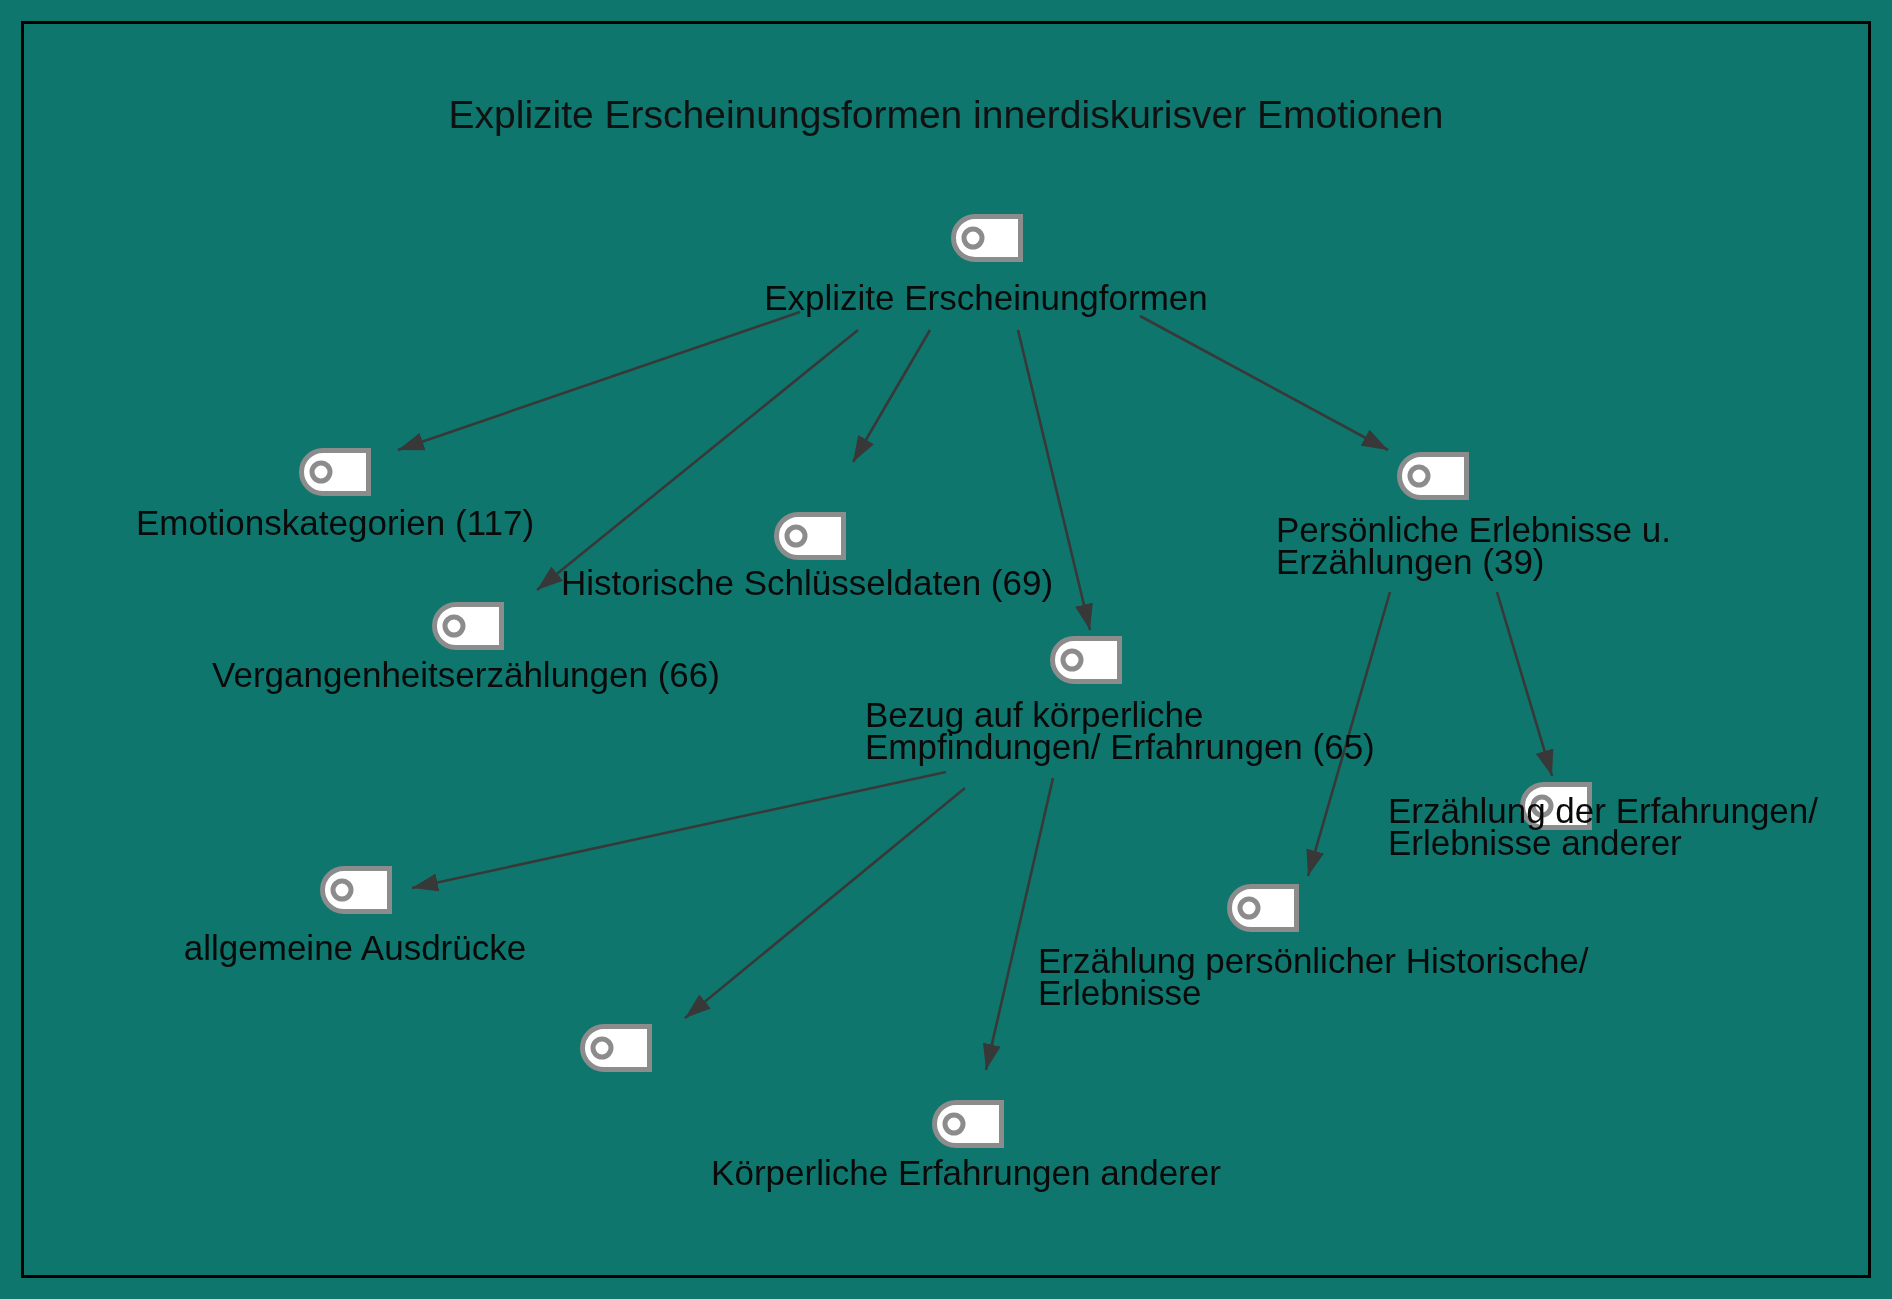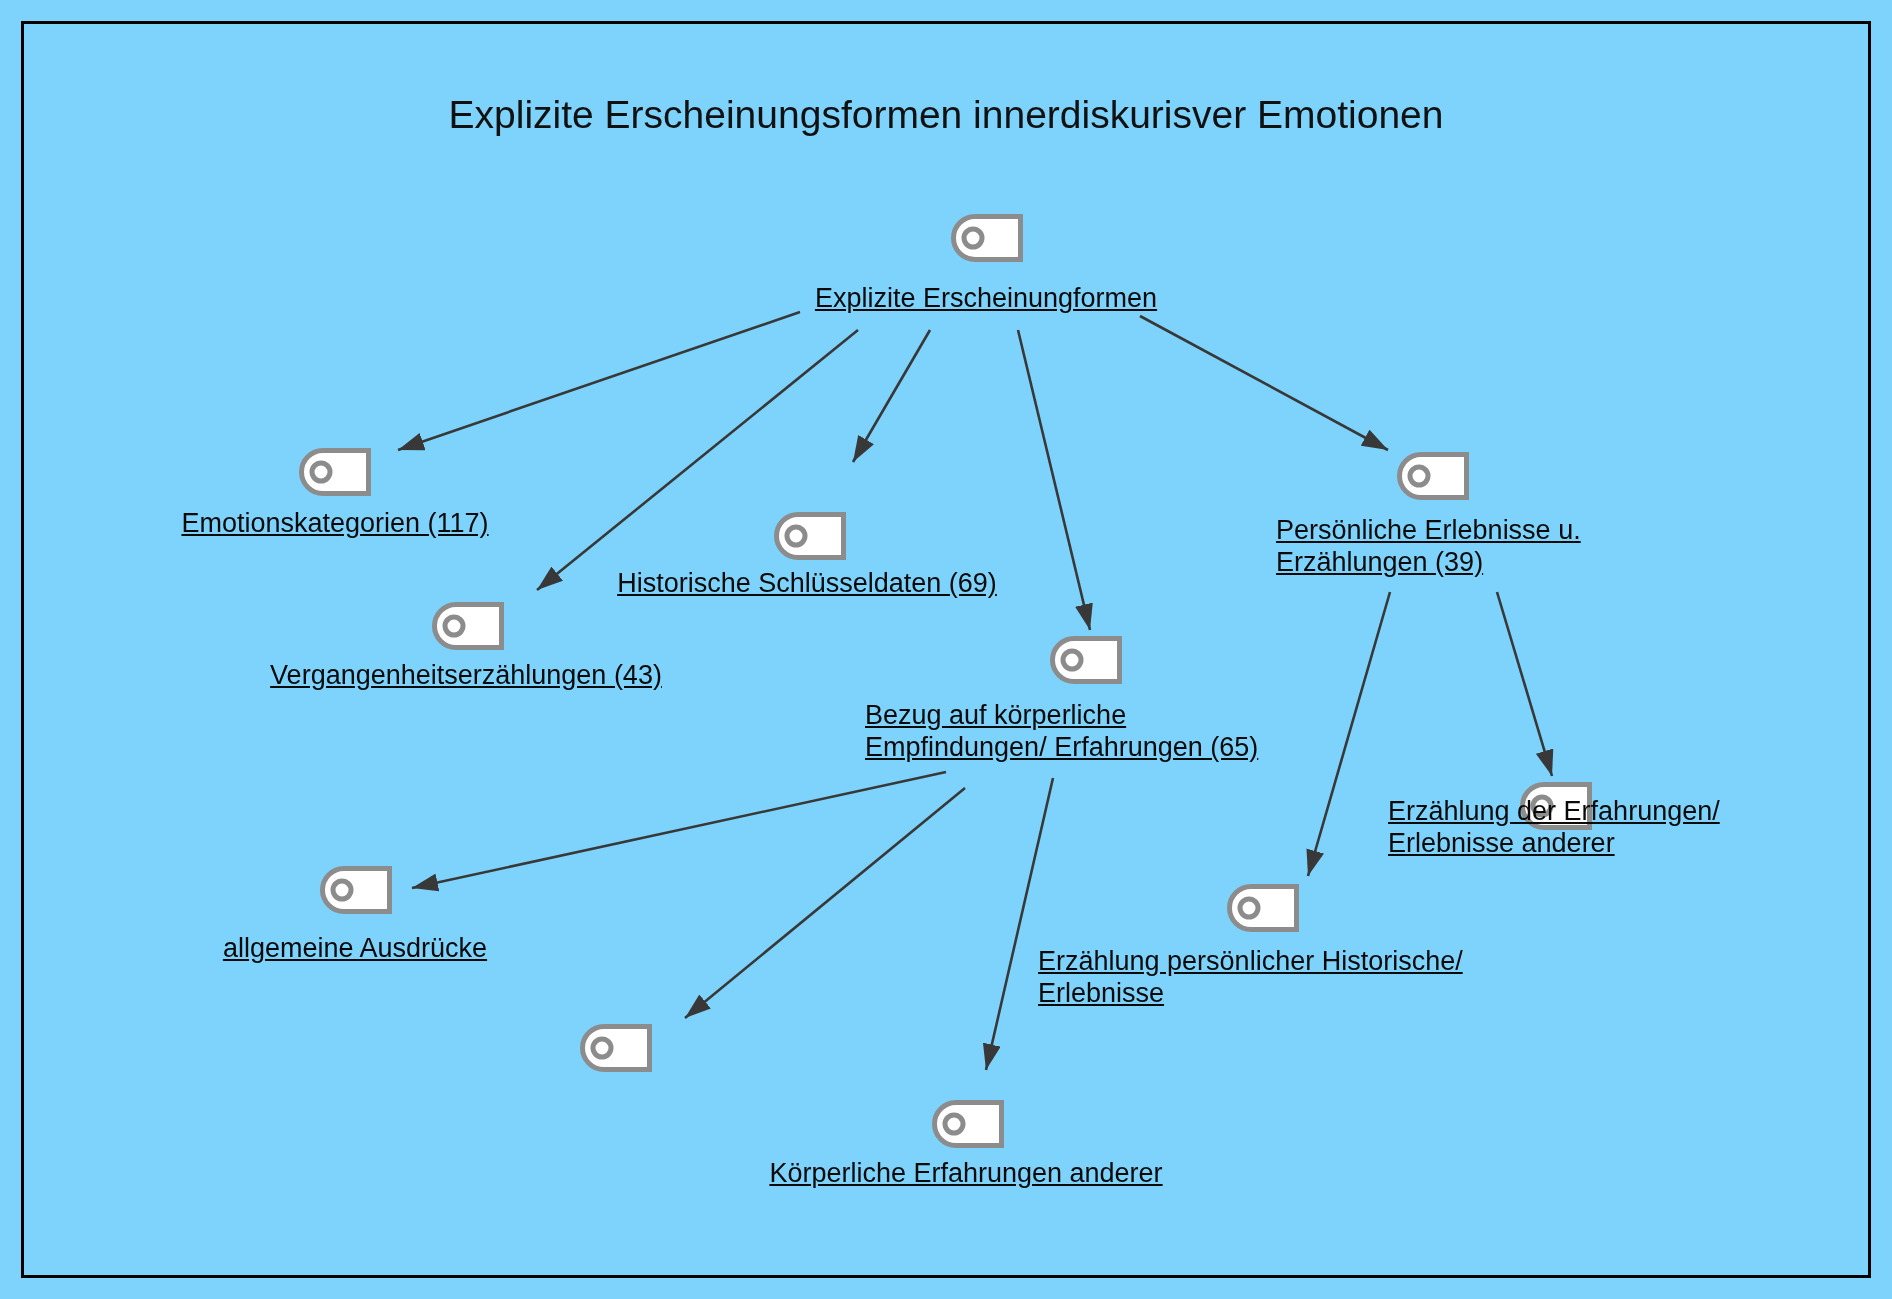--- a/index.html
+++ b/index.html
@@ -1,19 +1,19 @@
 <!DOCTYPE html>
 <html lang="de"><head>
 <meta charset="utf-8">
 <style>
   html,body{margin:0;padding:0;background:#fff;}
   .canvas{
     position:relative;
     width:1892px;height:1299px;
-    background:#7dd3fc;
+    background:#0f766e;
     font-family:"Liberation Sans", sans-serif;
     color:#000;
     overflow:hidden;
   }
   .frame{
     position:absolute;
     left:21px;top:21px;right:21px;bottom:21px;
     border:3px solid #000;
     pointer-events:none;
   }
@@ -36,25 +36,24 @@
     position:absolute;
     width:74px;height:48px;
   }
   .code-icon path, .code-icon circle{
     stroke:#8c8c8c;
     stroke-width:5;
     fill:#ffffff;
   }
   .node-label{
     position:absolute;
-    font-size:27px;
+    font-size:35px;
     line-height:32px;
     white-space:pre-line;
     color:#0a0a0a;
-    text-decoration:underline;
   }
   .centered{
     transform:translateX(-50%);
     text-align:center;
     white-space:nowrap;
   }
 </style>
 </head>
 <body>
 
@@ -91,21 +90,21 @@
   <svg class="code-icon" style="left:297px;top:448px" viewBox="0 0 74 48">
     <path d="M26 2.5 H 71.5 V 45.5 H 26 A 21.5 21.5 0 0 1 26 2.5 Z"></path>
       <circle cx="24" cy="24" r="9"></circle>
   </svg>
   <div class="node-label centered" style="left:335px;top:507px">Emotionskategorien (117)</div>
 
   <svg class="code-icon" style="left:430px;top:602px" viewBox="0 0 74 48">
     <path d="M26 2.5 H 71.5 V 45.5 H 26 A 21.5 21.5 0 0 1 26 2.5 Z"></path>
       <circle cx="24" cy="24" r="9"></circle>
   </svg>
-  <div class="node-label centered" style="left:466px;top:659px">Vergangenheitserzählungen (43)</div>
+  <div class="node-label centered" style="left:466px;top:659px">Vergangenheitserzählungen (66)</div>
 
   <svg class="code-icon" style="left:772px;top:512px" viewBox="0 0 74 48">
     <path d="M26 2.5 H 71.5 V 45.5 H 26 A 21.5 21.5 0 0 1 26 2.5 Z"></path>
       <circle cx="24" cy="24" r="9"></circle>
   </svg>
   <div class="node-label centered" style="left:807px;top:567px">Historische Schlüsseldaten (69)</div>
 
   <svg class="code-icon" style="left:1048px;top:636px" viewBox="0 0 74 48">
     <path d="M26 2.5 H 71.5 V 45.5 H 26 A 21.5 21.5 0 0 1 26 2.5 Z"></path>
       <circle cx="24" cy="24" r="9"></circle>

